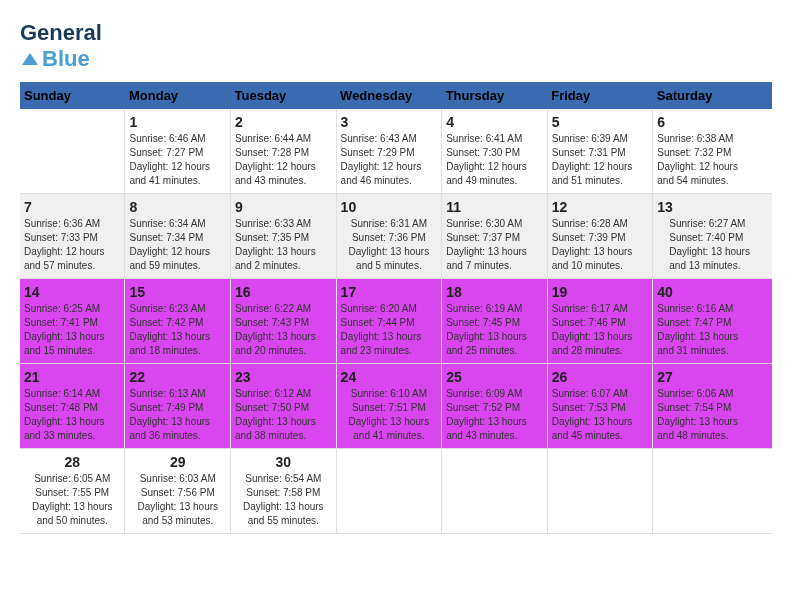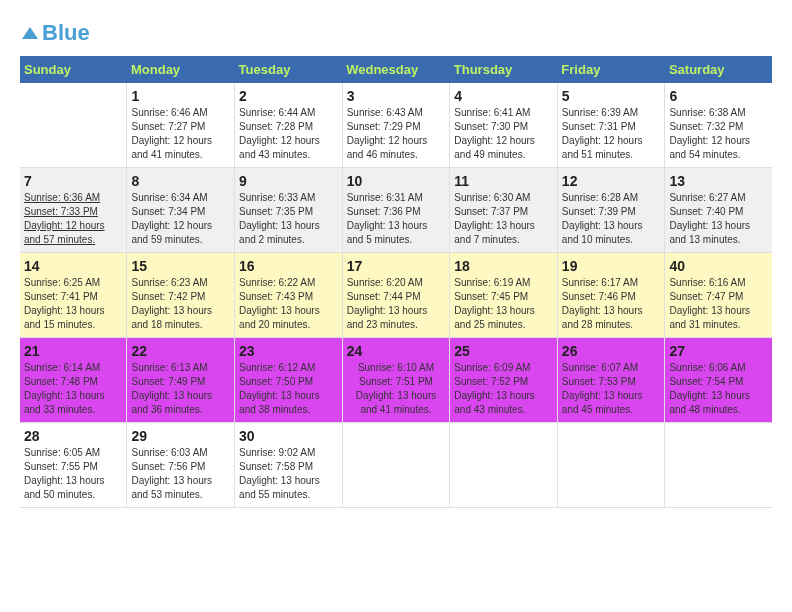--- a/index.html
+++ b/index.html
@@ -34,21 +34,21 @@
       font-size: 15px;
       color: #555;
     }
     table {
       width: 100%;
       border-collapse: collapse;
       font-size: 11px;
     }
     thead th {
       background-color: #3a6ab0;
-      color: #bef264;
+      color: #000000;
       padding: 6px 4px;
       text-align: left;
       font-size: 13px;
       font-weight: bold;
     }
     tbody tr {
       border-bottom: 1px solid #ddd;
     }
     tbody tr:nth-child(odd) {
       background: #f9f9f9;
@@ -71,29 +71,32 @@
       margin-bottom: 2px;
     }
     .day-info {
       color: #333;
       font-size: 10px;
       line-height: 1.4;
     }
     
     .week-row-1 td { background: #fff; }
     .week-row-2 td { background: #f0f0f0; }
-    .week-row-3 td { background: #fef9c3; }
+    .week-row-3 td { background: #d946ef; }
     .week-row-4 td { background: #d946ef; }
-    .week-row-5 td { background: #fff; }
+    .week-row-5 td { background: #fff; text-align: center; }
   </style>
 </head>
 <body>
 
 <div class="header-area">
   <div class="logo">
+  <div style="display:flex;align-items:center;gap:0;">
+    <span style="font-size:22px;font-weight:bold;color:#1a3a5c;">General</span>
+  </div>
   <div style="display:flex;align-items:center;gap:2px;">
     <svg width="20" height="16" viewBox="0 0 20 16">
       <polygon points="2,14 10,2 18,14" fill="#4a9fd4"></polygon>
     </svg>
     <span style="font-size:22px;font-weight:bold;color:#4a9fd4;">Blue</span>
   </div>
 </div>
   <div class="title-area">
     <div class="month-title"></div>
     <div class="location"></div>
@@ -154,63 +157,63 @@
           <span class="day-num">6</span>
           <div class="day-info" style="white-space: pre-line;">Sunrise: 6:38 AM
 Sunset: 7:32 PM
 Daylight: 12 hours
 and 54 minutes.</div>
         </td>
       </tr>
       <tr class="week-row-2">
         <td>
           <span class="day-num">7</span>
-          <div class="day-info" style="white-space: pre-line; text-decoration: underline;">Sunrise: 6:36 AM
+          <div class="day-info" style="white-space: pre-line;">Sunrise: 6:36 AM
 Sunset: 7:33 PM
 Daylight: 12 hours
 and 57 minutes.</div>
         </td>
         <td>
           <span class="day-num">8</span>
           <div class="day-info" style="white-space: pre-line;">Sunrise: 6:34 AM
 Sunset: 7:34 PM
 Daylight: 12 hours
 and 59 minutes.</div>
         </td>
         <td>
           <span class="day-num">9</span>
           <div class="day-info" style="white-space: pre-line;">Sunrise: 6:33 AM
 Sunset: 7:35 PM
 Daylight: 13 hours
 and 2 minutes.</div>
         </td>
         <td>
           <span class="day-num">10</span>
-          <div class="day-info" style="white-space: pre-line;">Sunrise: 6:31 AM
+          <div class="day-info" style="white-space: pre-line; text-align: center;">Sunrise: 6:31 AM
 Sunset: 7:36 PM
 Daylight: 13 hours
 and 5 minutes.</div>
         </td>
         <td>
           <span class="day-num">11</span>
           <div class="day-info" style="white-space: pre-line;">Sunrise: 6:30 AM
 Sunset: 7:37 PM
 Daylight: 13 hours
 and 7 minutes.</div>
         </td>
         <td>
           <span class="day-num">12</span>
           <div class="day-info" style="white-space: pre-line;">Sunrise: 6:28 AM
 Sunset: 7:39 PM
 Daylight: 13 hours
 and 10 minutes.</div>
         </td>
         <td>
           <span class="day-num">13</span>
-          <div class="day-info" style="white-space: pre-line;">Sunrise: 6:27 AM
+          <div class="day-info" style="white-space: pre-line; margin-left: 12px;">Sunrise: 6:27 AM
 Sunset: 7:40 PM
 Daylight: 13 hours
 and 13 minutes.</div>
         </td>
       </tr>
       <tr class="week-row-3">
         <td>
           <span class="day-num">14</span>
           <div class="day-info" style="white-space: pre-line;">Sunrise: 6:25 AM
 Sunset: 7:41 PM
@@ -321,21 +324,21 @@
         </td>
         <td>
           <span class="day-num">29</span>
           <div class="day-info" style="white-space: pre-line;">Sunrise: 6:03 AM
 Sunset: 7:56 PM
 Daylight: 13 hours
 and 53 minutes.</div>
         </td>
         <td>
           <span class="day-num">30</span>
-          <div class="day-info" style="white-space: pre-line;">Sunrise: 9:02 AM
+          <div class="day-info" style="white-space: pre-line;">Sunrise: 6:54 AM
 Sunset: 7:58 PM
 Daylight: 13 hours
 and 55 minutes.</div>
         </td>
         <td></td>
         <td></td>
         <td></td>
         <td></td>
       </tr>
     </tbody>

